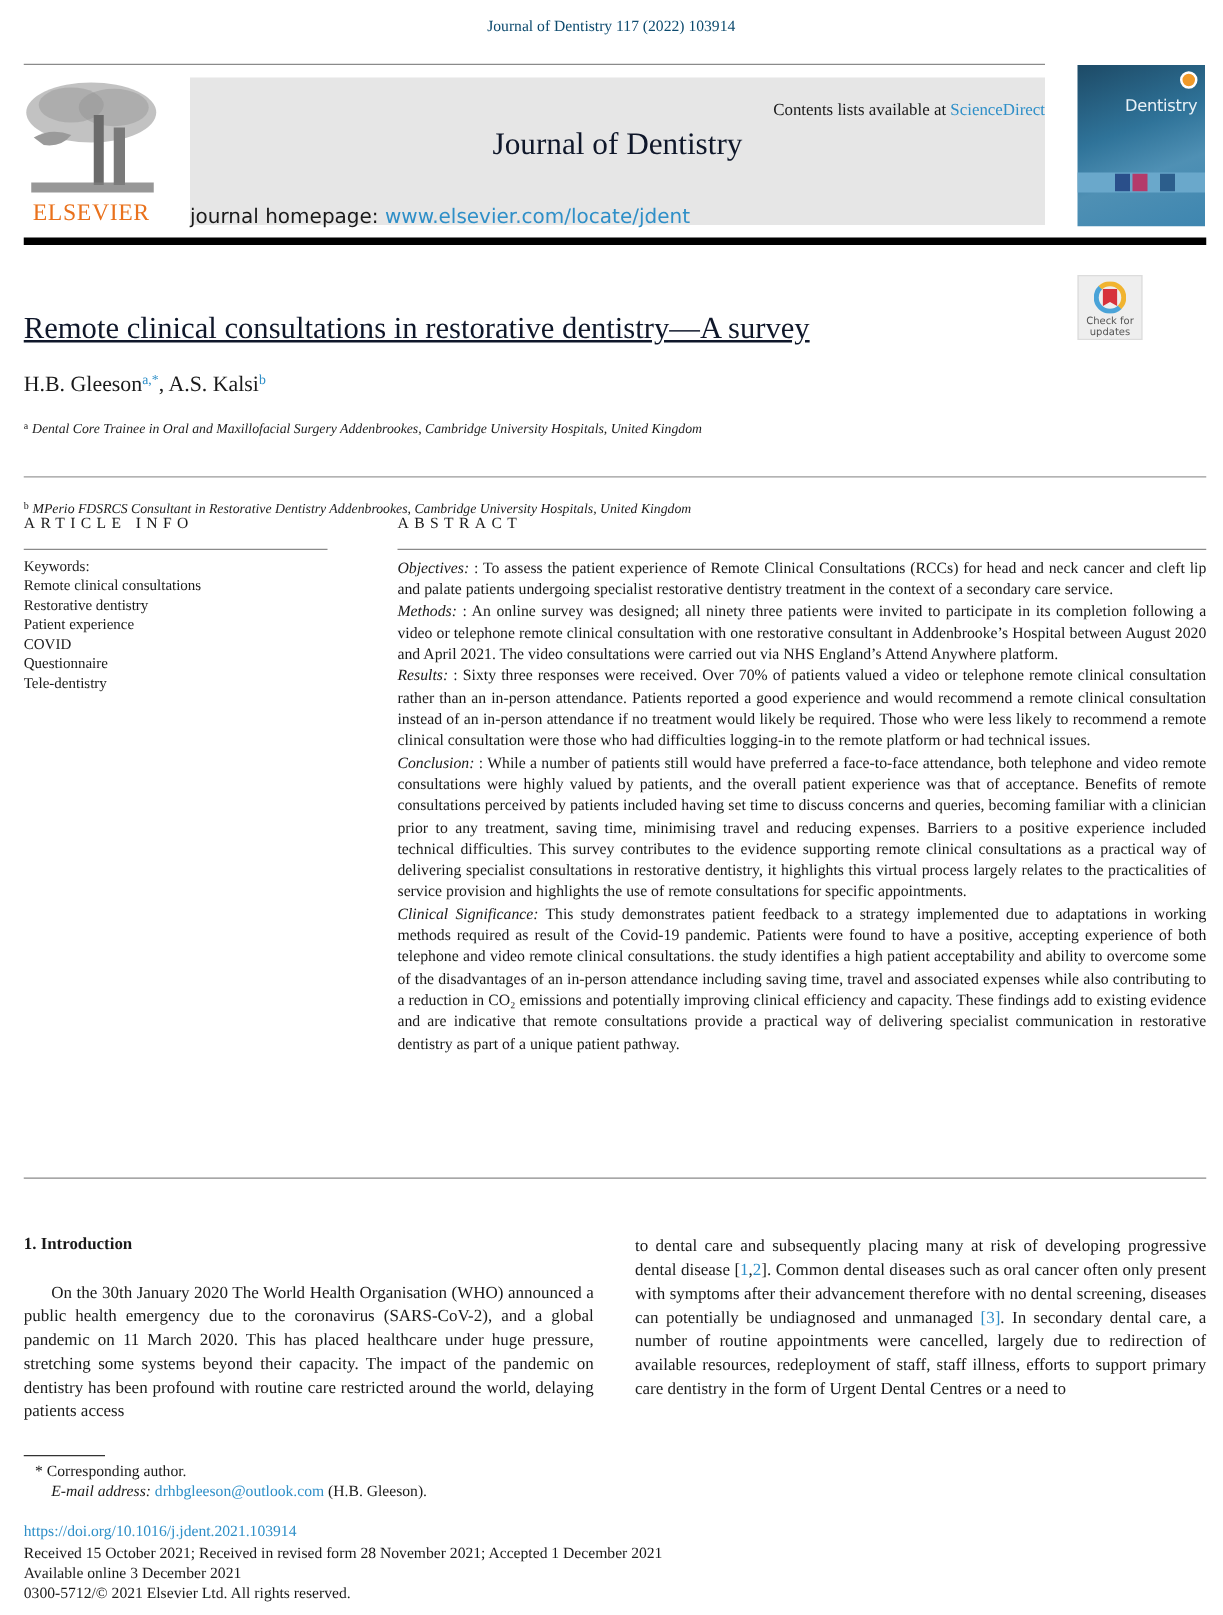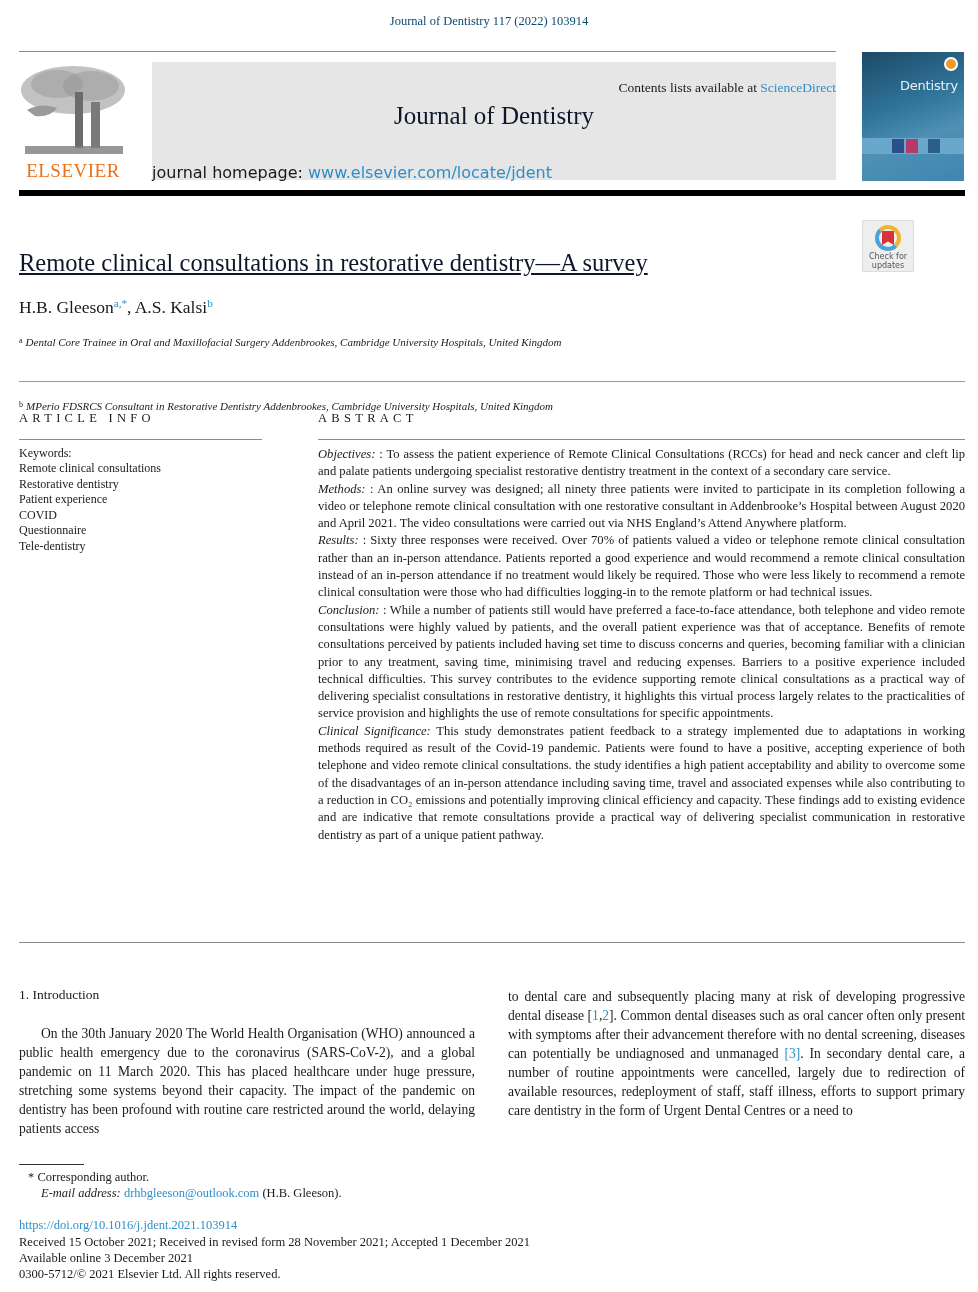--- a/index.html
+++ b/index.html
@@ -52,21 +52,21 @@
   #keywords-label { left: 19px; top: 446px; font-size: 12px; }
   #keywords-list { left: 19px; top: 461px; font-size: 12px; line-height: 15.5px; }
   #abstract-head { left: 318px; top: 411px; }
   #rule-abstract { left: 318px; width: 647px; top: 439px; height: 1px; background: #8a8a8a; }
   #abstract-body { left: 318px; top: 446px; width: 647px; font-size: 12.6px; line-height: 17.3px; text-align: justify; }
   #abstract-body p { margin: 0; }
   #abstract-body i { }
   #rule-abstract-end { left: 19px; width: 946px; top: 942px; height: 1px; background: #8a8a8a; }
 
   
-  #intro-heading { left: 19px; top: 987px; font-size: 13.5px; font-weight: normal; }
+  #intro-heading { left: 19px; top: 987px; font-size: 13.5px; font-weight: bold; }
   #col-left { left: 19px; top: 1024px; width: 456px; font-size: 13.6px; line-height: 19px; text-align: justify; text-indent: 22px; }
   #col-right { left: 508px; top: 987px; width: 457px; font-size: 13.6px; line-height: 19px; text-align: justify; }
   #col-left p, #col-right p { margin: 0; }
 
   
   #footnote-rule { left: 19px; width: 65px; top: 1164px; height: 1px; background: #333; }
   #fn-corresponding { left: 28px; top: 1170px; font-size: 12.5px; }
   #fn-email { left: 41px; top: 1186px; font-size: 12.5px; }
   #doi { left: 19px; top: 1218px; font-size: 12.5px; }
   #received { left: 19px; top: 1235px; font-size: 12.5px; white-space: nowrap; }

